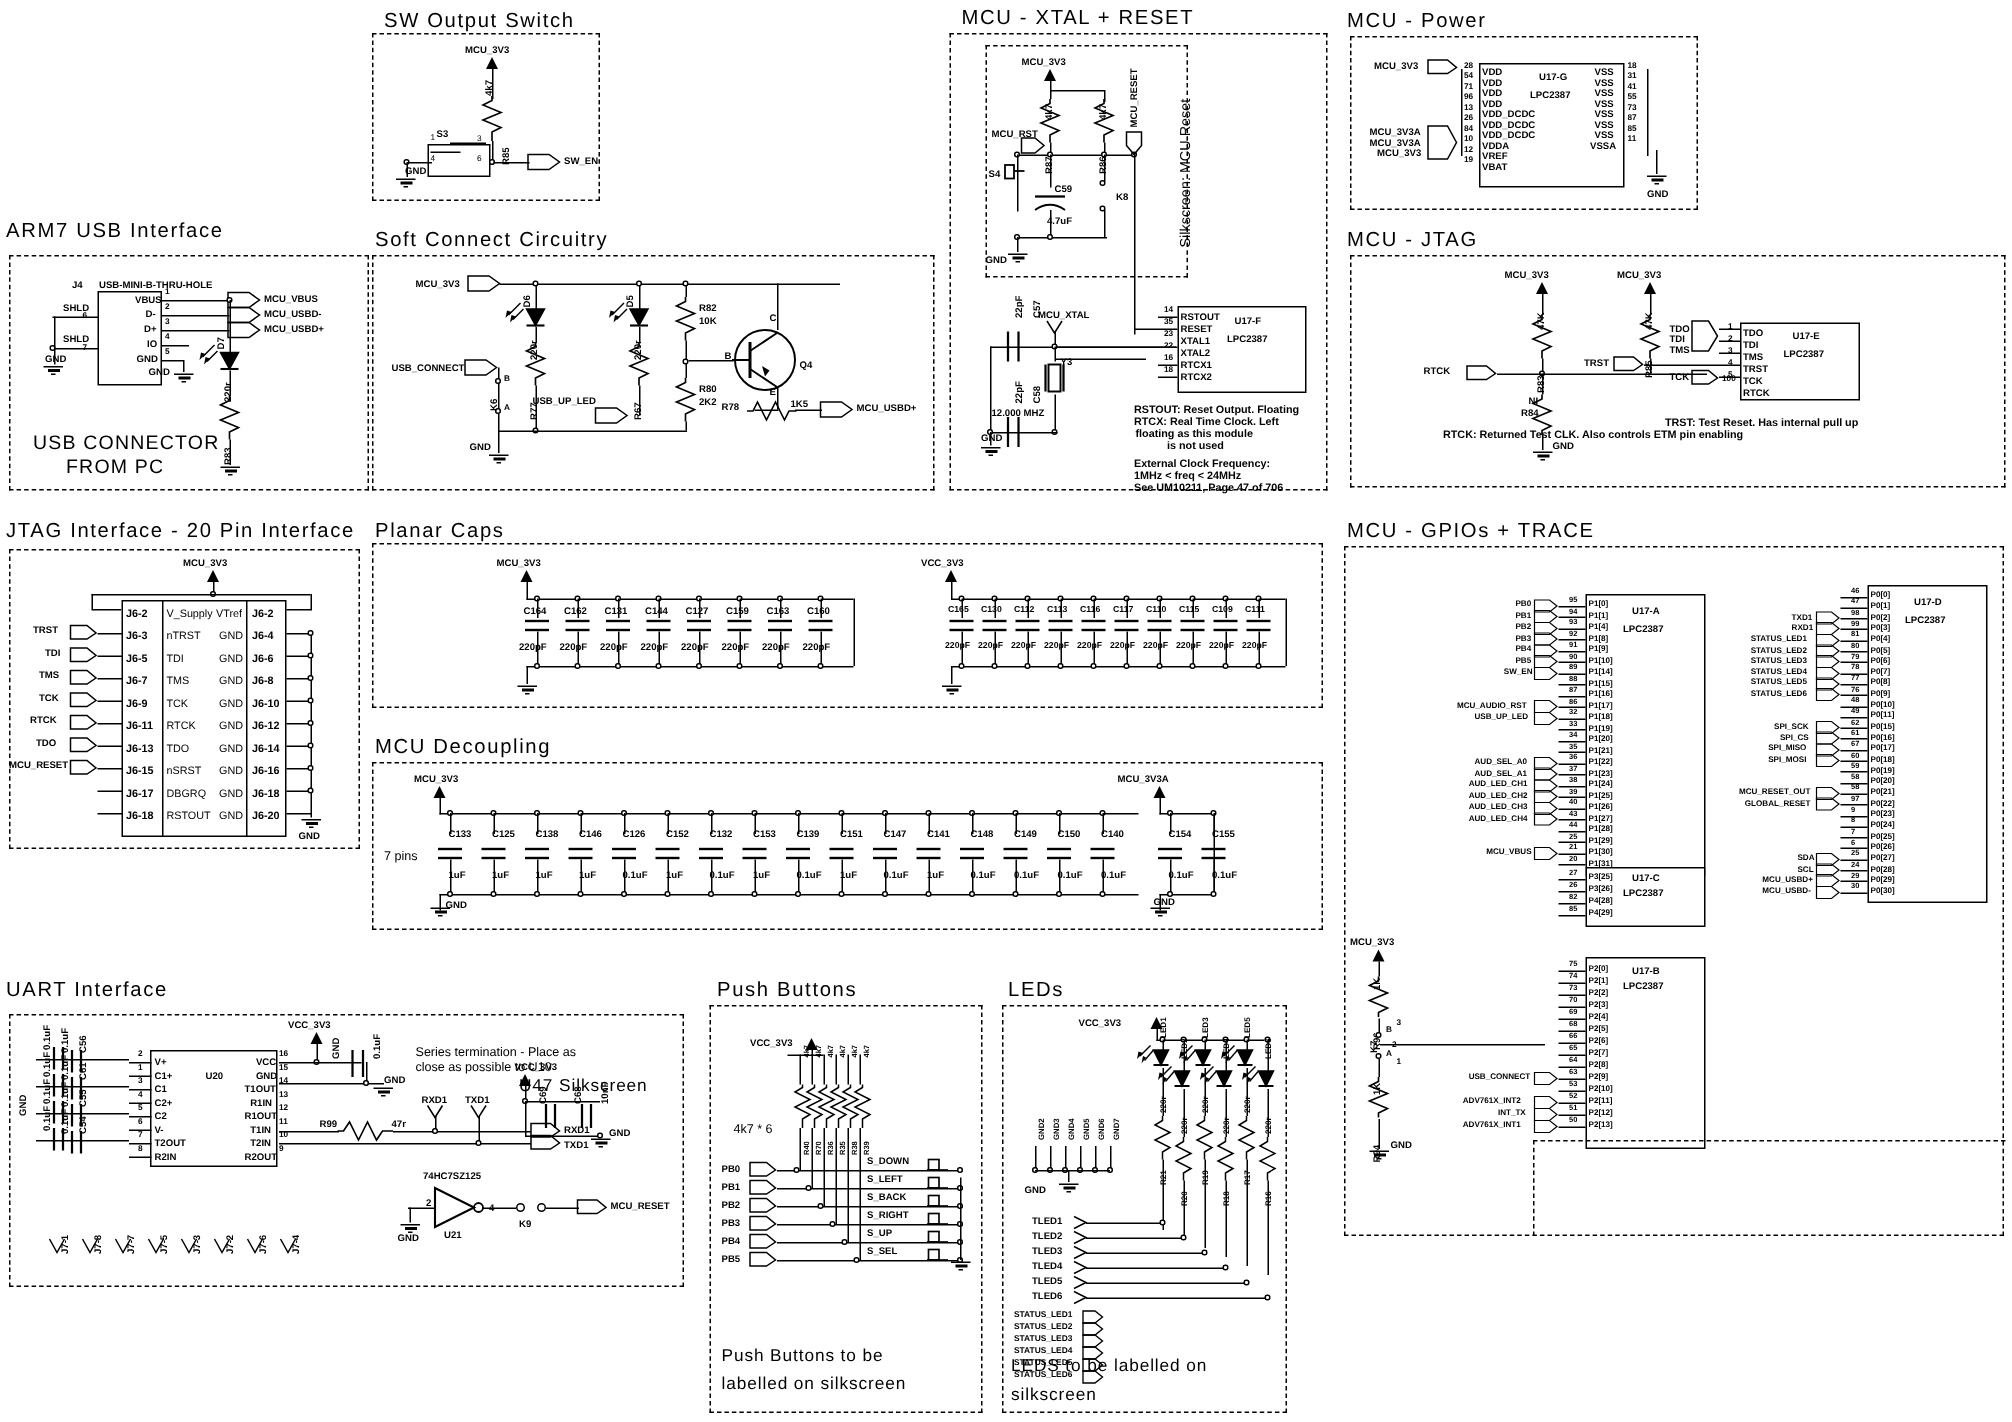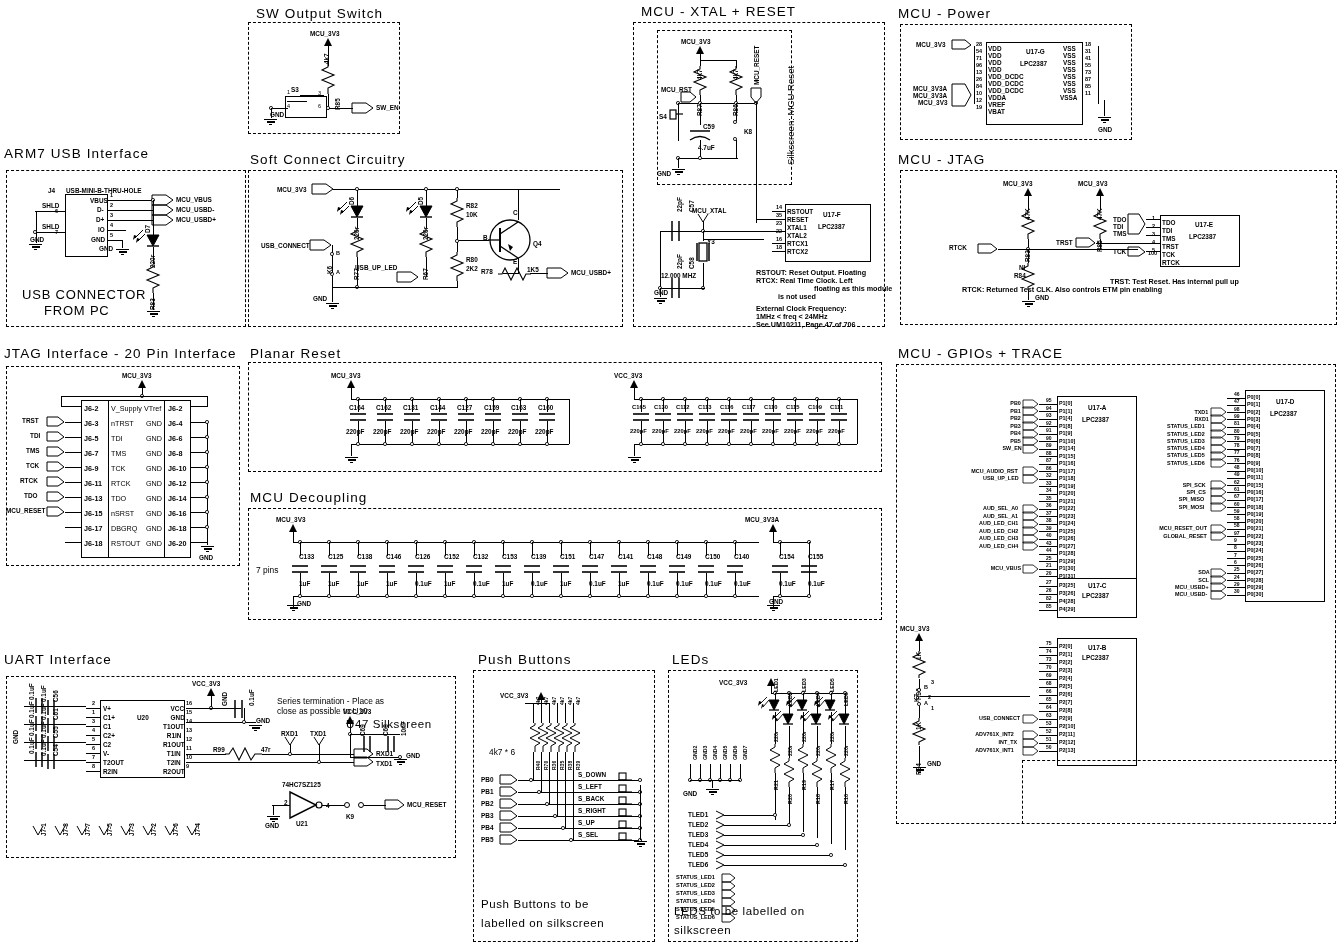--- a/index.html
+++ b/index.html
@@ -417,21 +417,21 @@
 <div class="h" style="left:756px;top:219px;width:29px"></div>
 <div class="h" style="left:704px;top:231px;width:81px"></div>
 <div class="h" style="left:772px;top:243px;width:13px"></div>
 <div class="h" style="left:772px;top:251px;width:13px"></div>
 <div class="v" style="left:757px;top:241px;height:0px"></div>
 <div class="h" style="left:704px;top:239px;width:60px"></div>
 <div class="v" style="left:764px;top:239px;height:-4px"></div>
 
 <div class="lbl7 bold" style="left:756px;top:268px">RSTOUT: Reset Output. Floating</div>
 <div class="lbl7 bold" style="left:756px;top:276px">RTCX: Real Time Clock. Left</div>
-<div class="lbl7 bold" style="left:814px;top:284px">floating as this module</div>
+<div class="lbl7 bold" style="left:757px;top:284px">floating as this module</div>
 <div class="lbl7 bold" style="left:778px;top:292px">is not used</div>
 <div class="lbl7 bold" style="left:756px;top:304px">External Clock Frequency:</div>
 <div class="lbl7 bold" style="left:756px;top:312px">1MHz &lt; freq &lt; 24MHz</div>
 <div class="lbl7 bold" style="left:756px;top:320px">See UM10211, Page 47 of 706</div>
 
 <div class="blk-title" style="left:898px;top:6px">MCU - Power</div>
 <div class="block" style="left:900px;top:24px;width:232px;height:116px"></div>
 <div class="box" style="left:986px;top:42px;width:97px;height:83px"></div>
 <div class="lbl bold" style="left:1026px;top:48px">U17-G</div>
 <div class="lbl bold" style="left:1020px;top:60px">LPC2387</div>
@@ -694,21 +694,21 @@
 <div class="h" style="left:191px;top:527px;width:17px"></div>
 <div class="node" style="left:205px;top:525px"></div>
 <div class="h" style="left:191px;top:542px;width:17px"></div>
 <div class="gnd" style="left:201px;top:545px">
       <i class="a"></i>
       <i class="b"></i>
       <i class="c"></i>
     </div>
 <div class="lbl bold" style="left:199px;top:554px">GND</div>
 
-<div class="blk-title" style="left:250px;top:346px">Planar Reset</div>
+<div class="blk-title" style="left:250px;top:346px">Planar Caps</div>
 <div class="block" style="left:248px;top:362px;width:634px;height:110px"></div>
 <div class="lbl bold" style="left:331px;top:372px">MCU_3V3</div>
 <div class="pwr" style="left:347px;top:380px"></div>
 <div class="v" style="left:351px;top:388px;height:12px"></div>
 <div class="h" style="left:351px;top:399px;width:218px"></div>
 <div class="h" style="left:351px;top:444px;width:218px"></div>
 <div class="v" style="left:569px;top:399px;height:45px"></div>
 <div class="v" style="left:351px;top:444px;height:12px"></div>
 <div class="gnd" style="left:345px;top:456px">
       <i class="a"></i>

